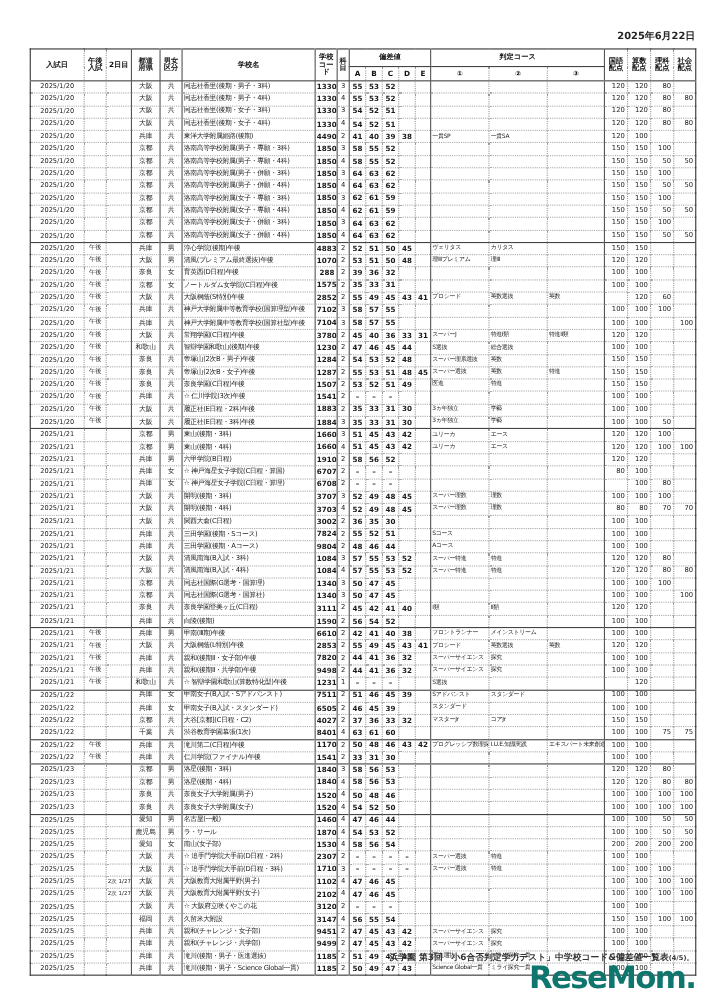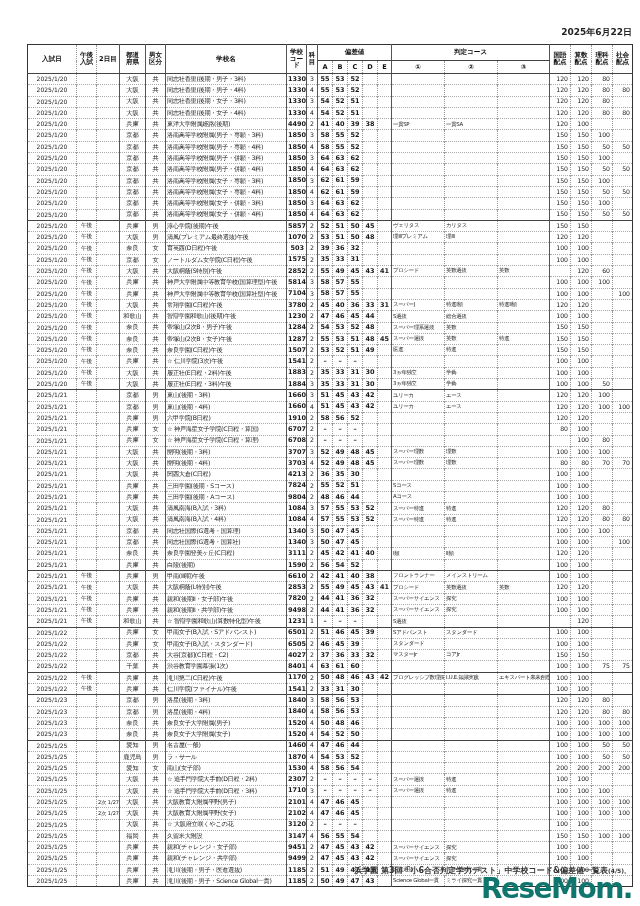--- a/index.html
+++ b/index.html
@@ -407,21 +407,21 @@
           <td class="pts bdd">50</td>
           <td class="pts none">50</td>
         </tr>
         <tr class="grp">
           <td class="date bdd">2025/1/20</td>
           <td class="pm bdd">午後</td>
           <td class="day2 bds"></td>
           <td class="pref bds">兵庫</td>
           <td class="gen bds">男</td>
           <td class="school bds">淳心学院(後期)午後</td>
-          <td class="code bds">5857</td>
+          <td class="code bds">4883</td>
           <td class="sub bds">2</td>
           <td class="dev bdd">52</td>
           <td class="dev bdd">51</td>
           <td class="dev bdd">50</td>
           <td class="dev bdd">45</td>
           <td class="dev bds"></td>
           <td class="crs bdd">ヴェリタス</td>
           <td class="crs bdd">カリタス</td>
           <td class="crs bds"></td>
           <td class="pts bdd">150</td>
@@ -451,21 +451,21 @@
           <td class="pts bdd"></td>
           <td class="pts none"></td>
         </tr>
         <tr>
           <td class="date bdd">2025/1/20</td>
           <td class="pm bdd">午後</td>
           <td class="day2 bds"></td>
           <td class="pref bds">奈良</td>
           <td class="gen bds">女</td>
           <td class="school bds">育英西(D日程)午後</td>
-          <td class="code bds">503</td>
+          <td class="code bds">288</td>
           <td class="sub bds">2</td>
           <td class="dev bdd">39</td>
           <td class="dev bdd">36</td>
           <td class="dev bdd">32</td>
           <td class="dev bdd"></td>
           <td class="dev bds"></td>
           <td class="crs bdd"></td>
           <td class="crs bdd"></td>
           <td class="crs bds"></td>
           <td class="pts bdd">100</td>
@@ -517,21 +517,21 @@
           <td class="pts bdd">60</td>
           <td class="pts none"></td>
         </tr>
         <tr>
           <td class="date bdd">2025/1/20</td>
           <td class="pm bdd">午後</td>
           <td class="day2 bds"></td>
           <td class="pref bds">兵庫</td>
           <td class="gen bds">共</td>
           <td class="school bds">神戸大学附属中等教育学校(国算理型)午後</td>
-          <td class="code bds">5814</td>
+          <td class="code bds">7102</td>
           <td class="sub bds">3</td>
           <td class="dev bdd">58</td>
           <td class="dev bdd">57</td>
           <td class="dev bdd">55</td>
           <td class="dev bdd"></td>
           <td class="dev bds"></td>
           <td class="crs bdd"></td>
           <td class="crs bdd"></td>
           <td class="crs bds"></td>
           <td class="pts bdd">100</td>
@@ -891,21 +891,21 @@
           <td class="pts bdd">70</td>
           <td class="pts none">70</td>
         </tr>
         <tr>
           <td class="date bdd">2025/1/21</td>
           <td class="pm bdd"></td>
           <td class="day2 bds"></td>
           <td class="pref bds">大阪</td>
           <td class="gen bds">共</td>
           <td class="school bds">関西大倉(C日程)</td>
-          <td class="code bds">4213</td>
+          <td class="code bds">3002</td>
           <td class="sub bds">2</td>
           <td class="dev bdd">36</td>
           <td class="dev bdd">35</td>
           <td class="dev bdd">30</td>
           <td class="dev bdd"></td>
           <td class="dev bds"></td>
           <td class="crs bdd"></td>
           <td class="crs bdd"></td>
           <td class="crs bds"></td>
           <td class="pts bdd">100</td>
@@ -1199,21 +1199,21 @@
           <td class="pts bdd"></td>
           <td class="pts none"></td>
         </tr>
         <tr class="grp">
           <td class="date bdd">2025/1/22</td>
           <td class="pm bdd"></td>
           <td class="day2 bds"></td>
           <td class="pref bds">兵庫</td>
           <td class="gen bds">女</td>
           <td class="school bds">甲南女子(B入試・Sアドバンスト)</td>
-          <td class="code bds">6501</td>
+          <td class="code bds">7511</td>
           <td class="sub bds">2</td>
           <td class="dev bdd">51</td>
           <td class="dev bdd">46</td>
           <td class="dev bdd">45</td>
           <td class="dev bdd">39</td>
           <td class="dev bds"></td>
           <td class="crs bdd">Sアドバンスト</td>
           <td class="crs bdd">スタンダード</td>
           <td class="crs bds"></td>
           <td class="pts bdd">100</td>
@@ -1529,21 +1529,21 @@
           <td class="pts bdd">100</td>
           <td class="pts none"></td>
         </tr>
         <tr>
           <td class="date bdd">2025/1/25</td>
           <td class="pm bdd"></td>
           <td class="day2 bds">2次 1/27</td>
           <td class="pref bds">大阪</td>
           <td class="gen bds">共</td>
           <td class="school bds">大阪教育大附属平野(男子)</td>
-          <td class="code bds">2101</td>
+          <td class="code bds">1102</td>
           <td class="sub bds">4</td>
           <td class="dev bdd">47</td>
           <td class="dev bdd">46</td>
           <td class="dev bdd">45</td>
           <td class="dev bdd"></td>
           <td class="dev bds"></td>
           <td class="crs bdd"></td>
           <td class="crs bdd"></td>
           <td class="crs bds"></td>
           <td class="pts bdd">100</td>

